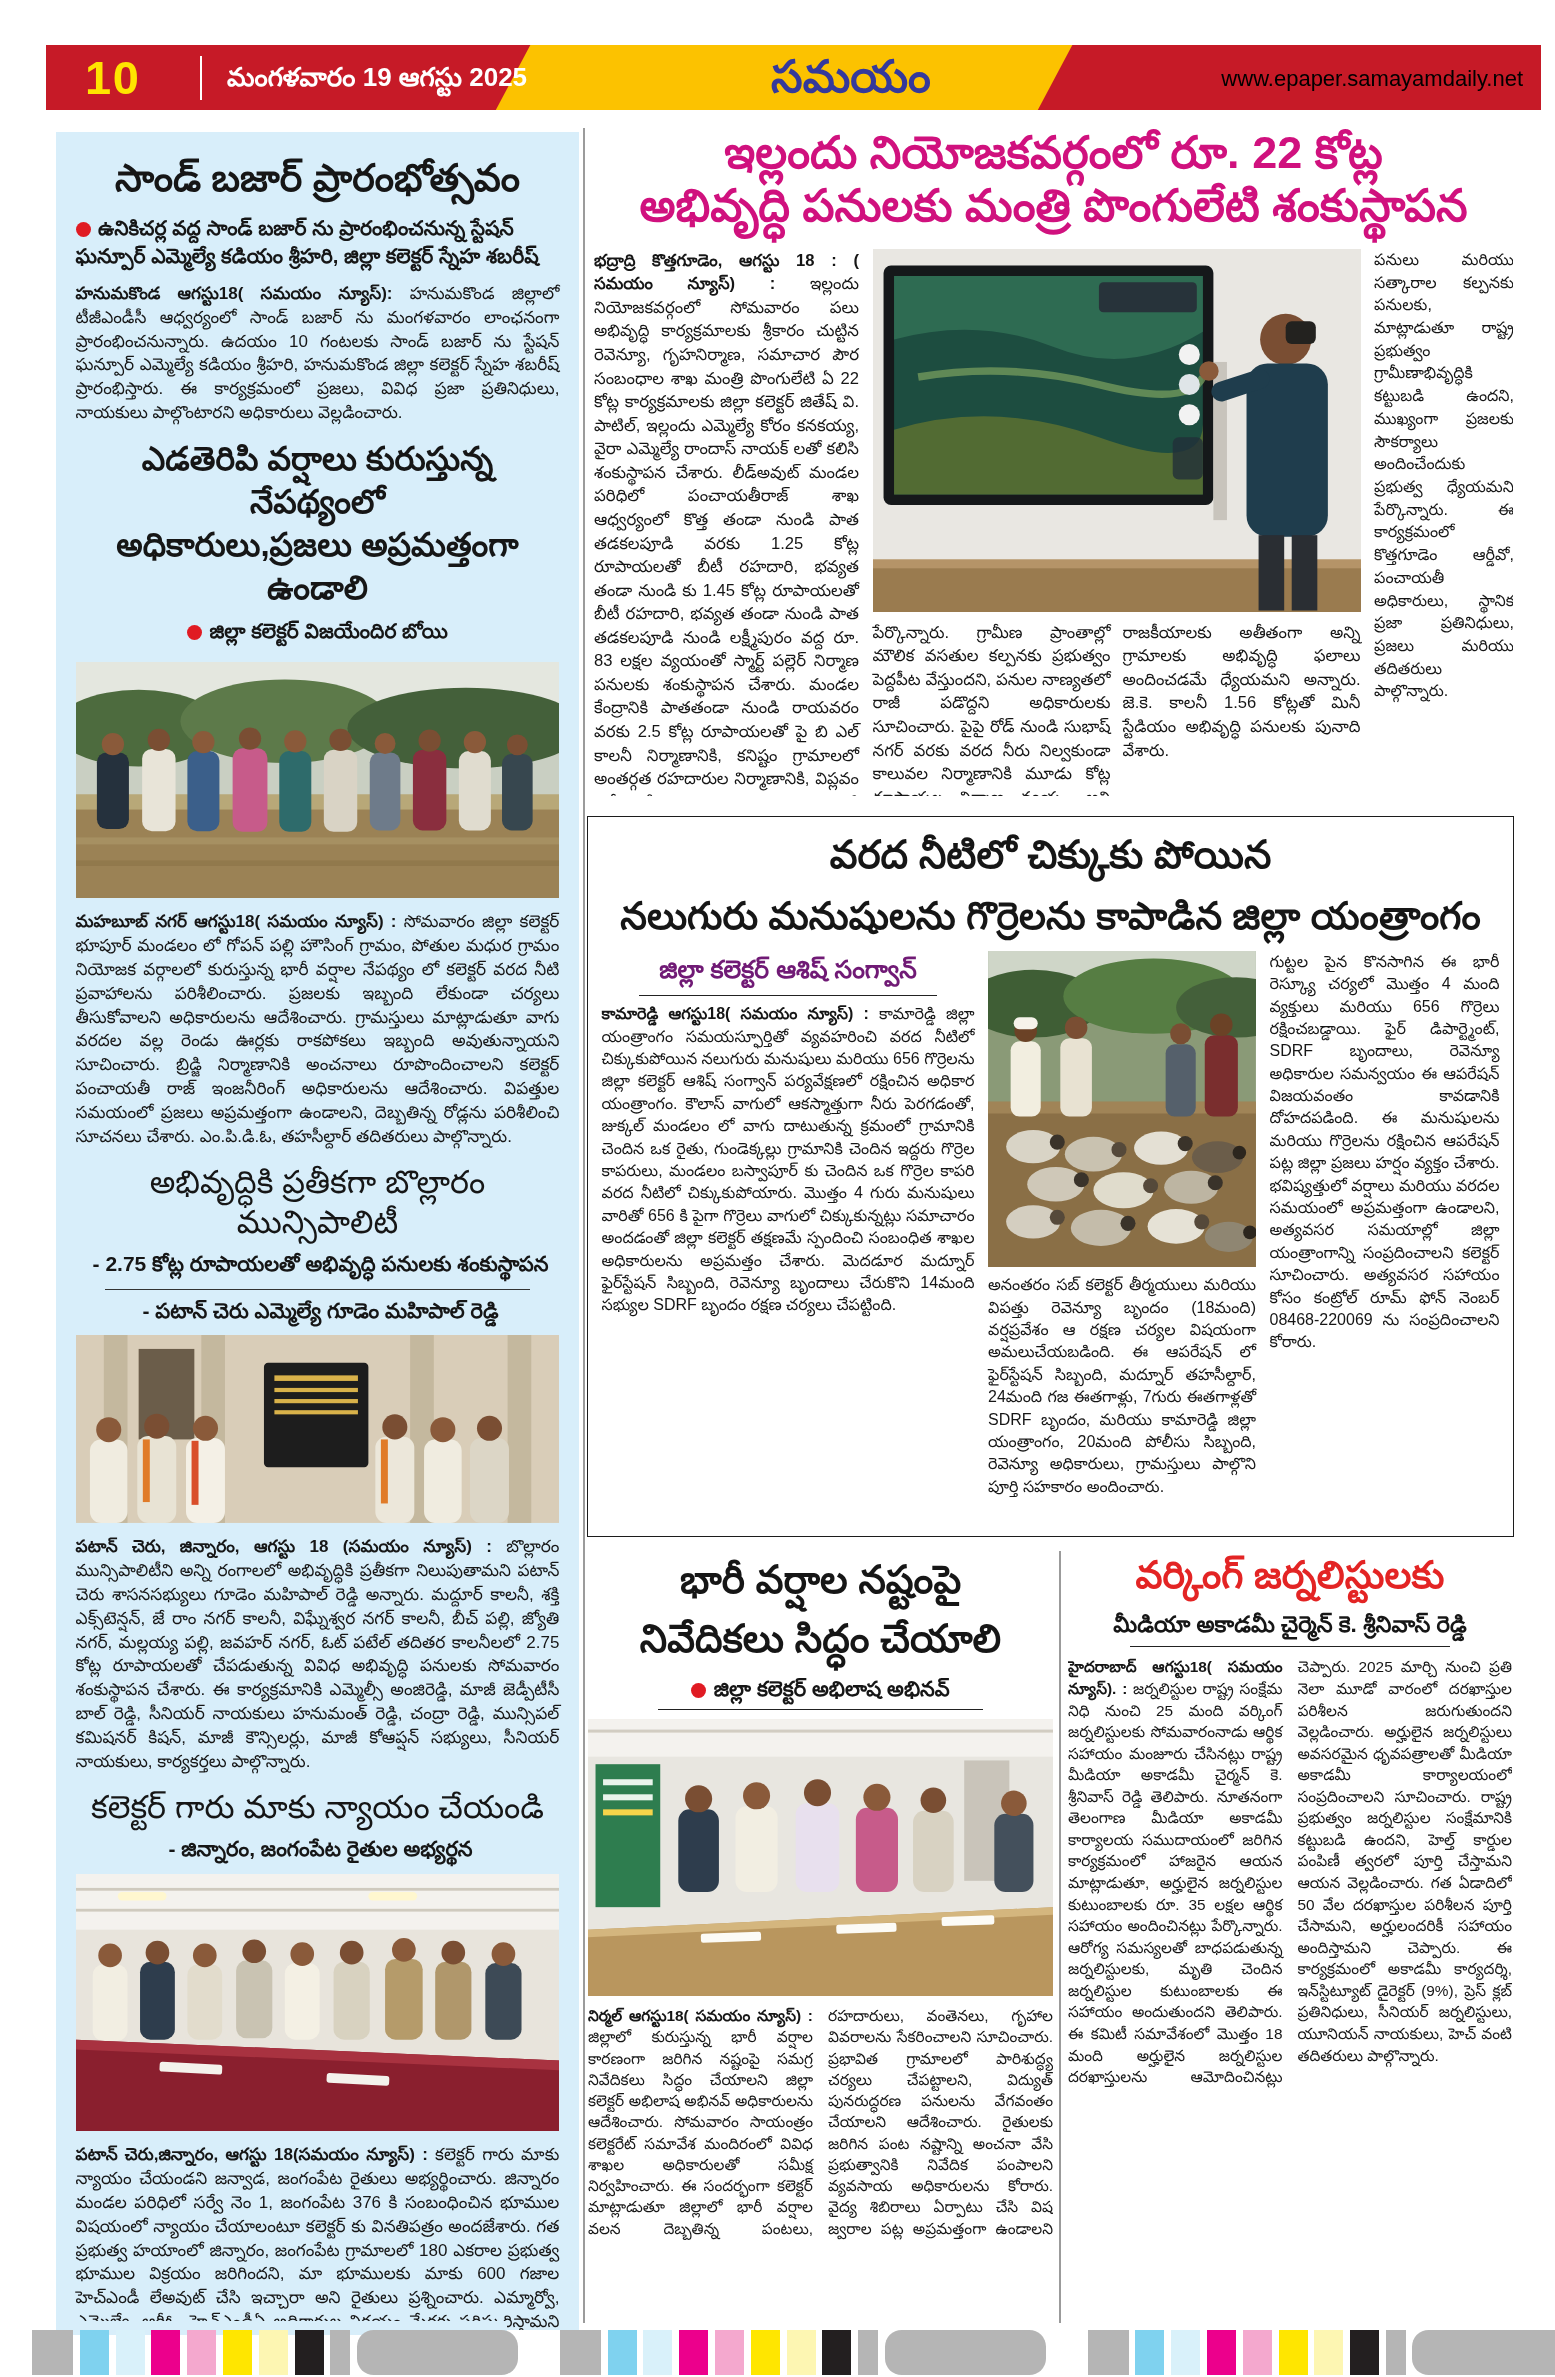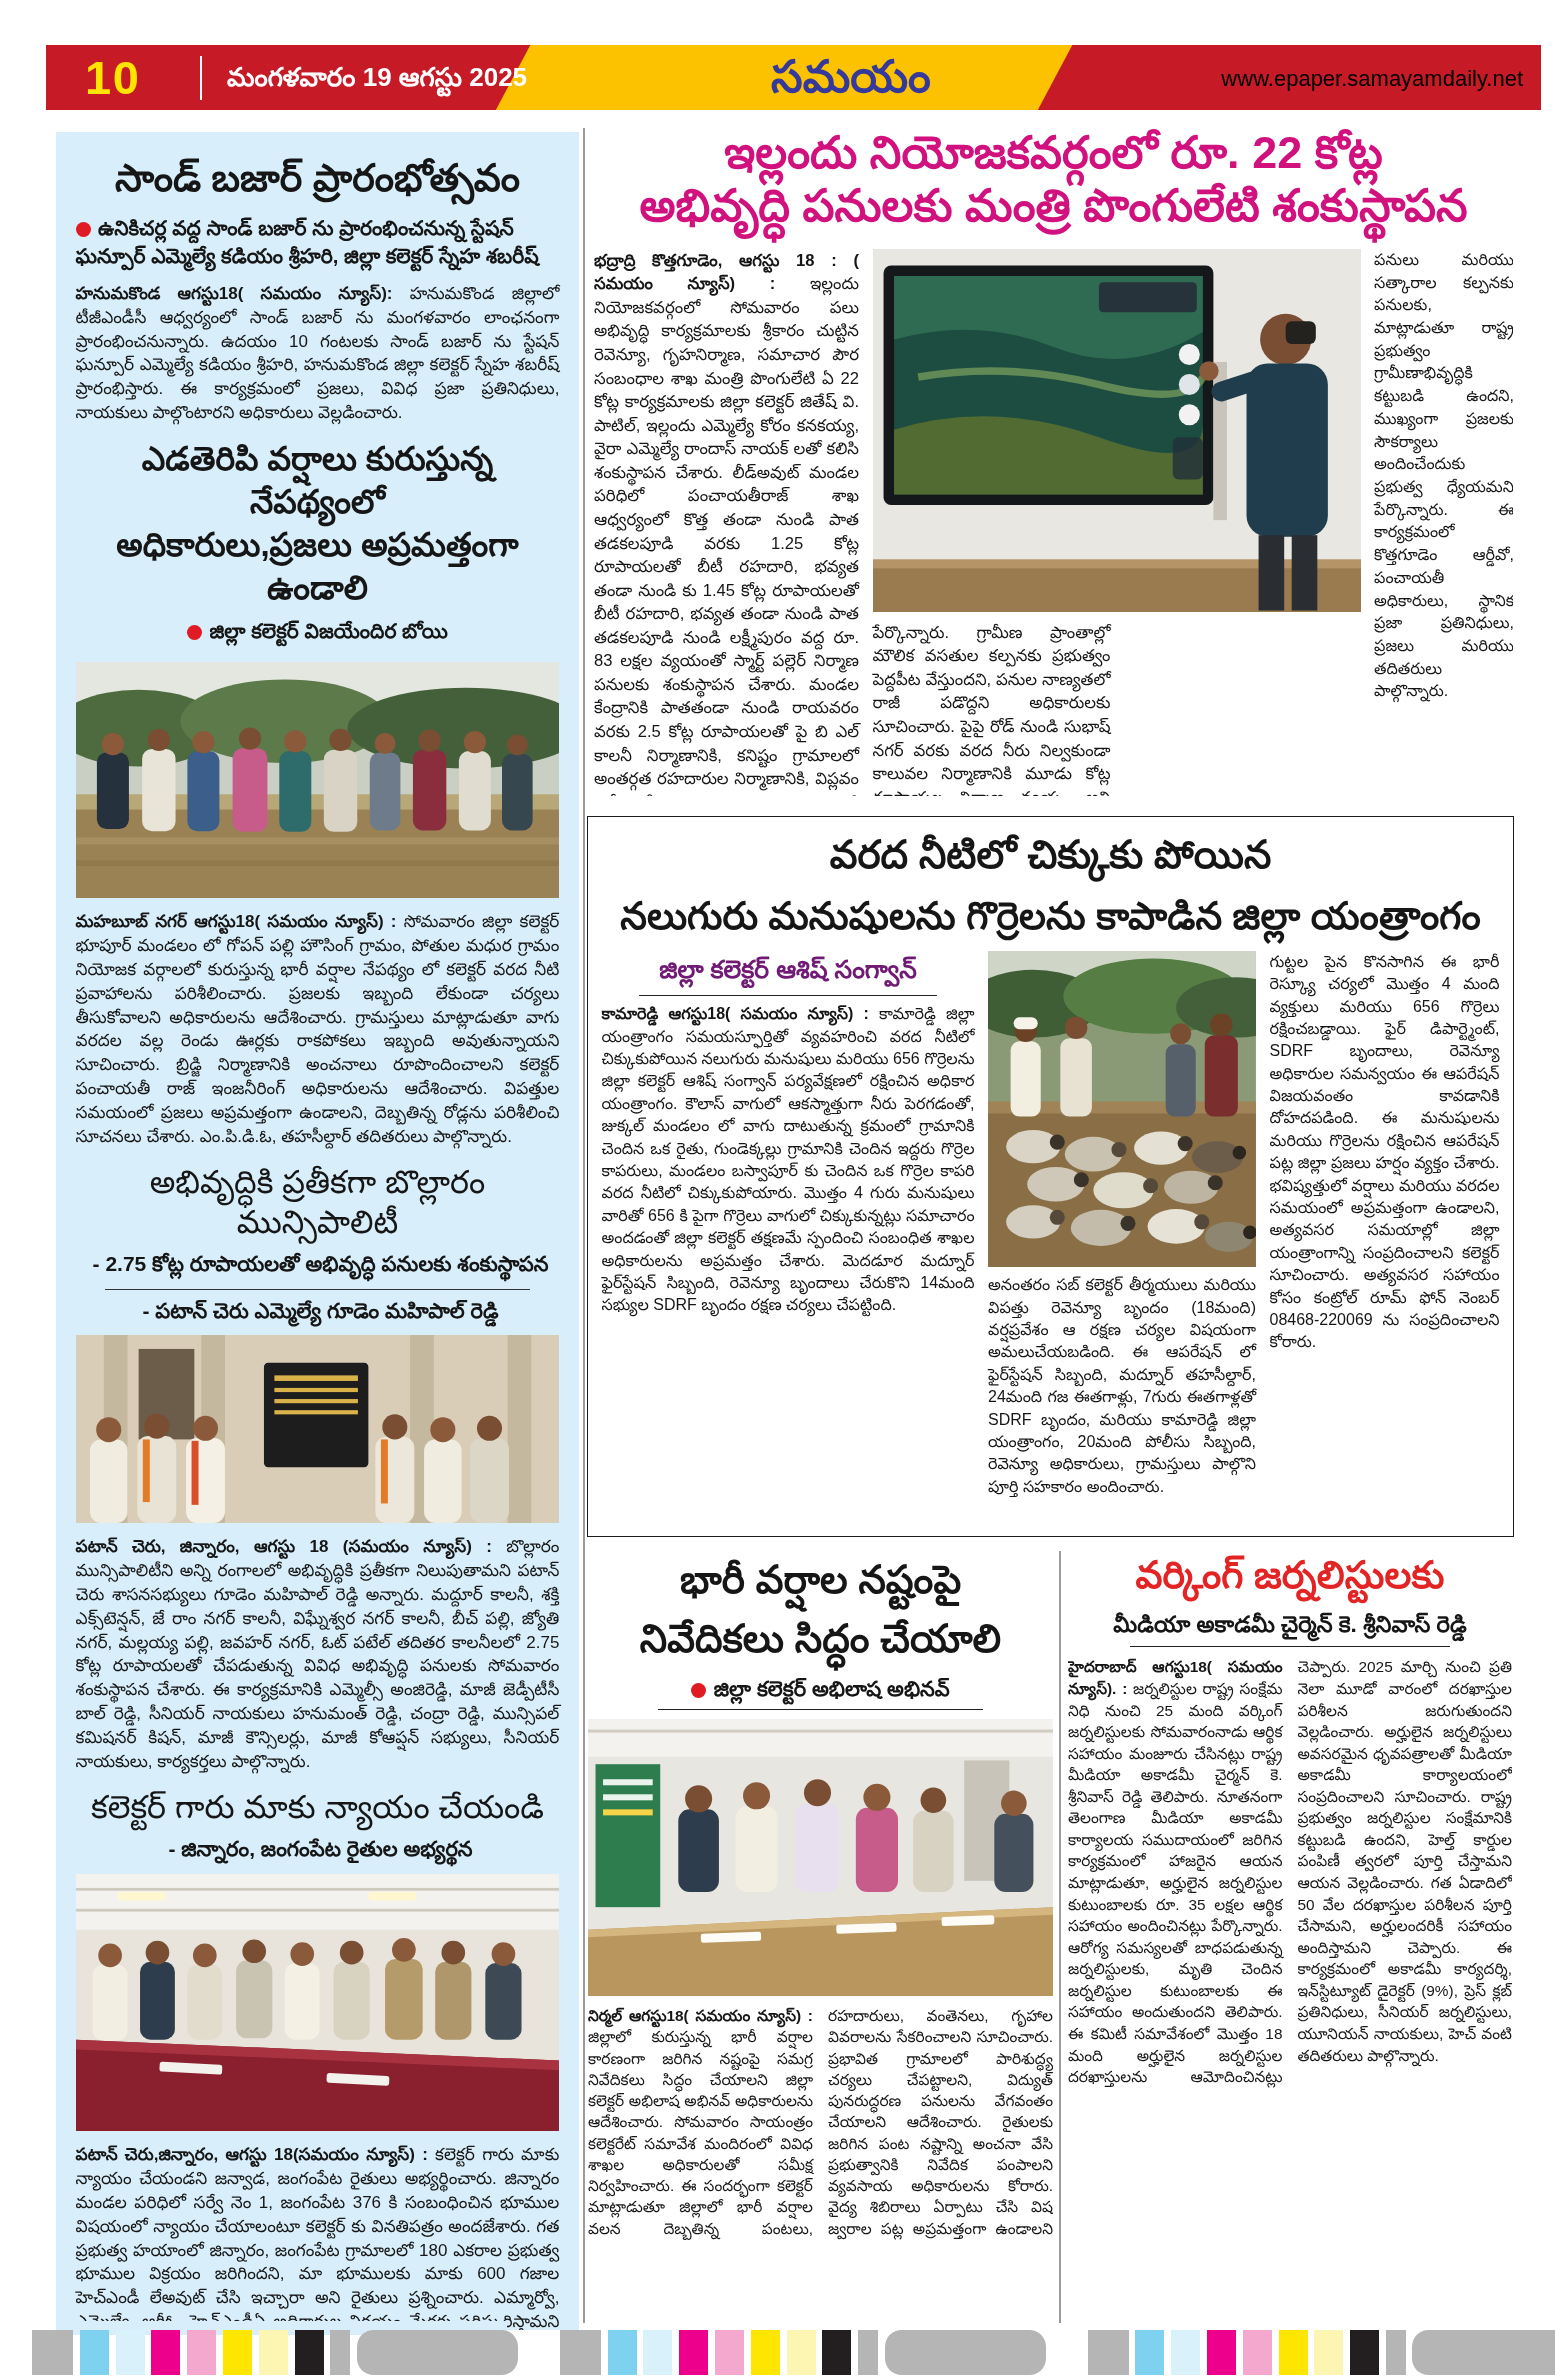--- a/index.html
+++ b/index.html
@@ -241,20 +241,21 @@
             <rect x="548" y="96" width="40" height="30" rx="8" fill="#23221f"></rect>
             <rect x="496" y="152" width="108" height="230" rx="28" fill="#1f3d4d"></rect>
             <rect x="448" y="168" width="80" height="26" rx="13" fill="#1f3d4d" transform="rotate(-18 488 181)"></rect>
             <circle cx="446" cy="162" r="13" fill="#8a5a3a"></circle>
             <rect x="512" y="380" width="34" height="100" fill="#2a2e33"></rect>
             <rect x="556" y="380" width="34" height="100" fill="#2a2e33"></rect>
           </g>
         </svg>
         <div class="a-sub">
           <div class="a-txt">పేర్కొన్నారు. గ్రామీణ ప్రాంతాల్లో మౌలిక వసతుల కల్పనకు ప్రభుత్వం పెద్దపీట వేస్తుందని, పనుల నాణ్యతలో రాజీ పడొద్దని అధికారులకు సూచించారు. పైపై రోడ్ నుండి సుభాష్ నగర్ వరకు వరద నీరు నిల్వకుండా కాలువల నిర్మాణానికి మూడు కోట్ల రూపాయల నిర్మాణ వ్యయం అని చెప్పారు.</div>
+          <div class="a-txt">రాజకీయాలకు అతీతంగా అన్ని గ్రామాలకు అభివృద్ధి ఫలాలు అందించడమే ధ్యేయమని అన్నారు. జె.కె. కాలనీ 1.56 కోట్లతో మినీ స్టేడియం అభివృద్ధి పనులకు పునాది వేశారు.</div>
         </div>
       </div>
       <div class="a-txt a-c4">పనులు మరియు సత్కారాల కల్పనకు పనులకు, మాట్లాడుతూ రాష్ట్ర ప్రభుత్వం గ్రామీణాభివృద్ధికి కట్టుబడి ఉందని, ముఖ్యంగా ప్రజలకు సౌకర్యాలు అందించేందుకు ప్రభుత్వ ధ్యేయమని పేర్కొన్నారు. ఈ కార్యక్రమంలో కొత్తగూడెం ఆర్డీవో, పంచాయతీ అధికారులు, స్థానిక ప్రజా ప్రతినిధులు, ప్రజలు మరియు తదితరులు పాల్గొన్నారు.</div>
     </div>
   </div>
 
   <div class="art-b">
     <div class="b-h1">వరద నీటిలో చిక్కుకు పోయిన</div>
     <div class="b-h2">నలుగురు మనుషులను గొర్రెలను కాపాడిన జిల్లా యంత్రాంగం</div>
     <div class="b-cols">

